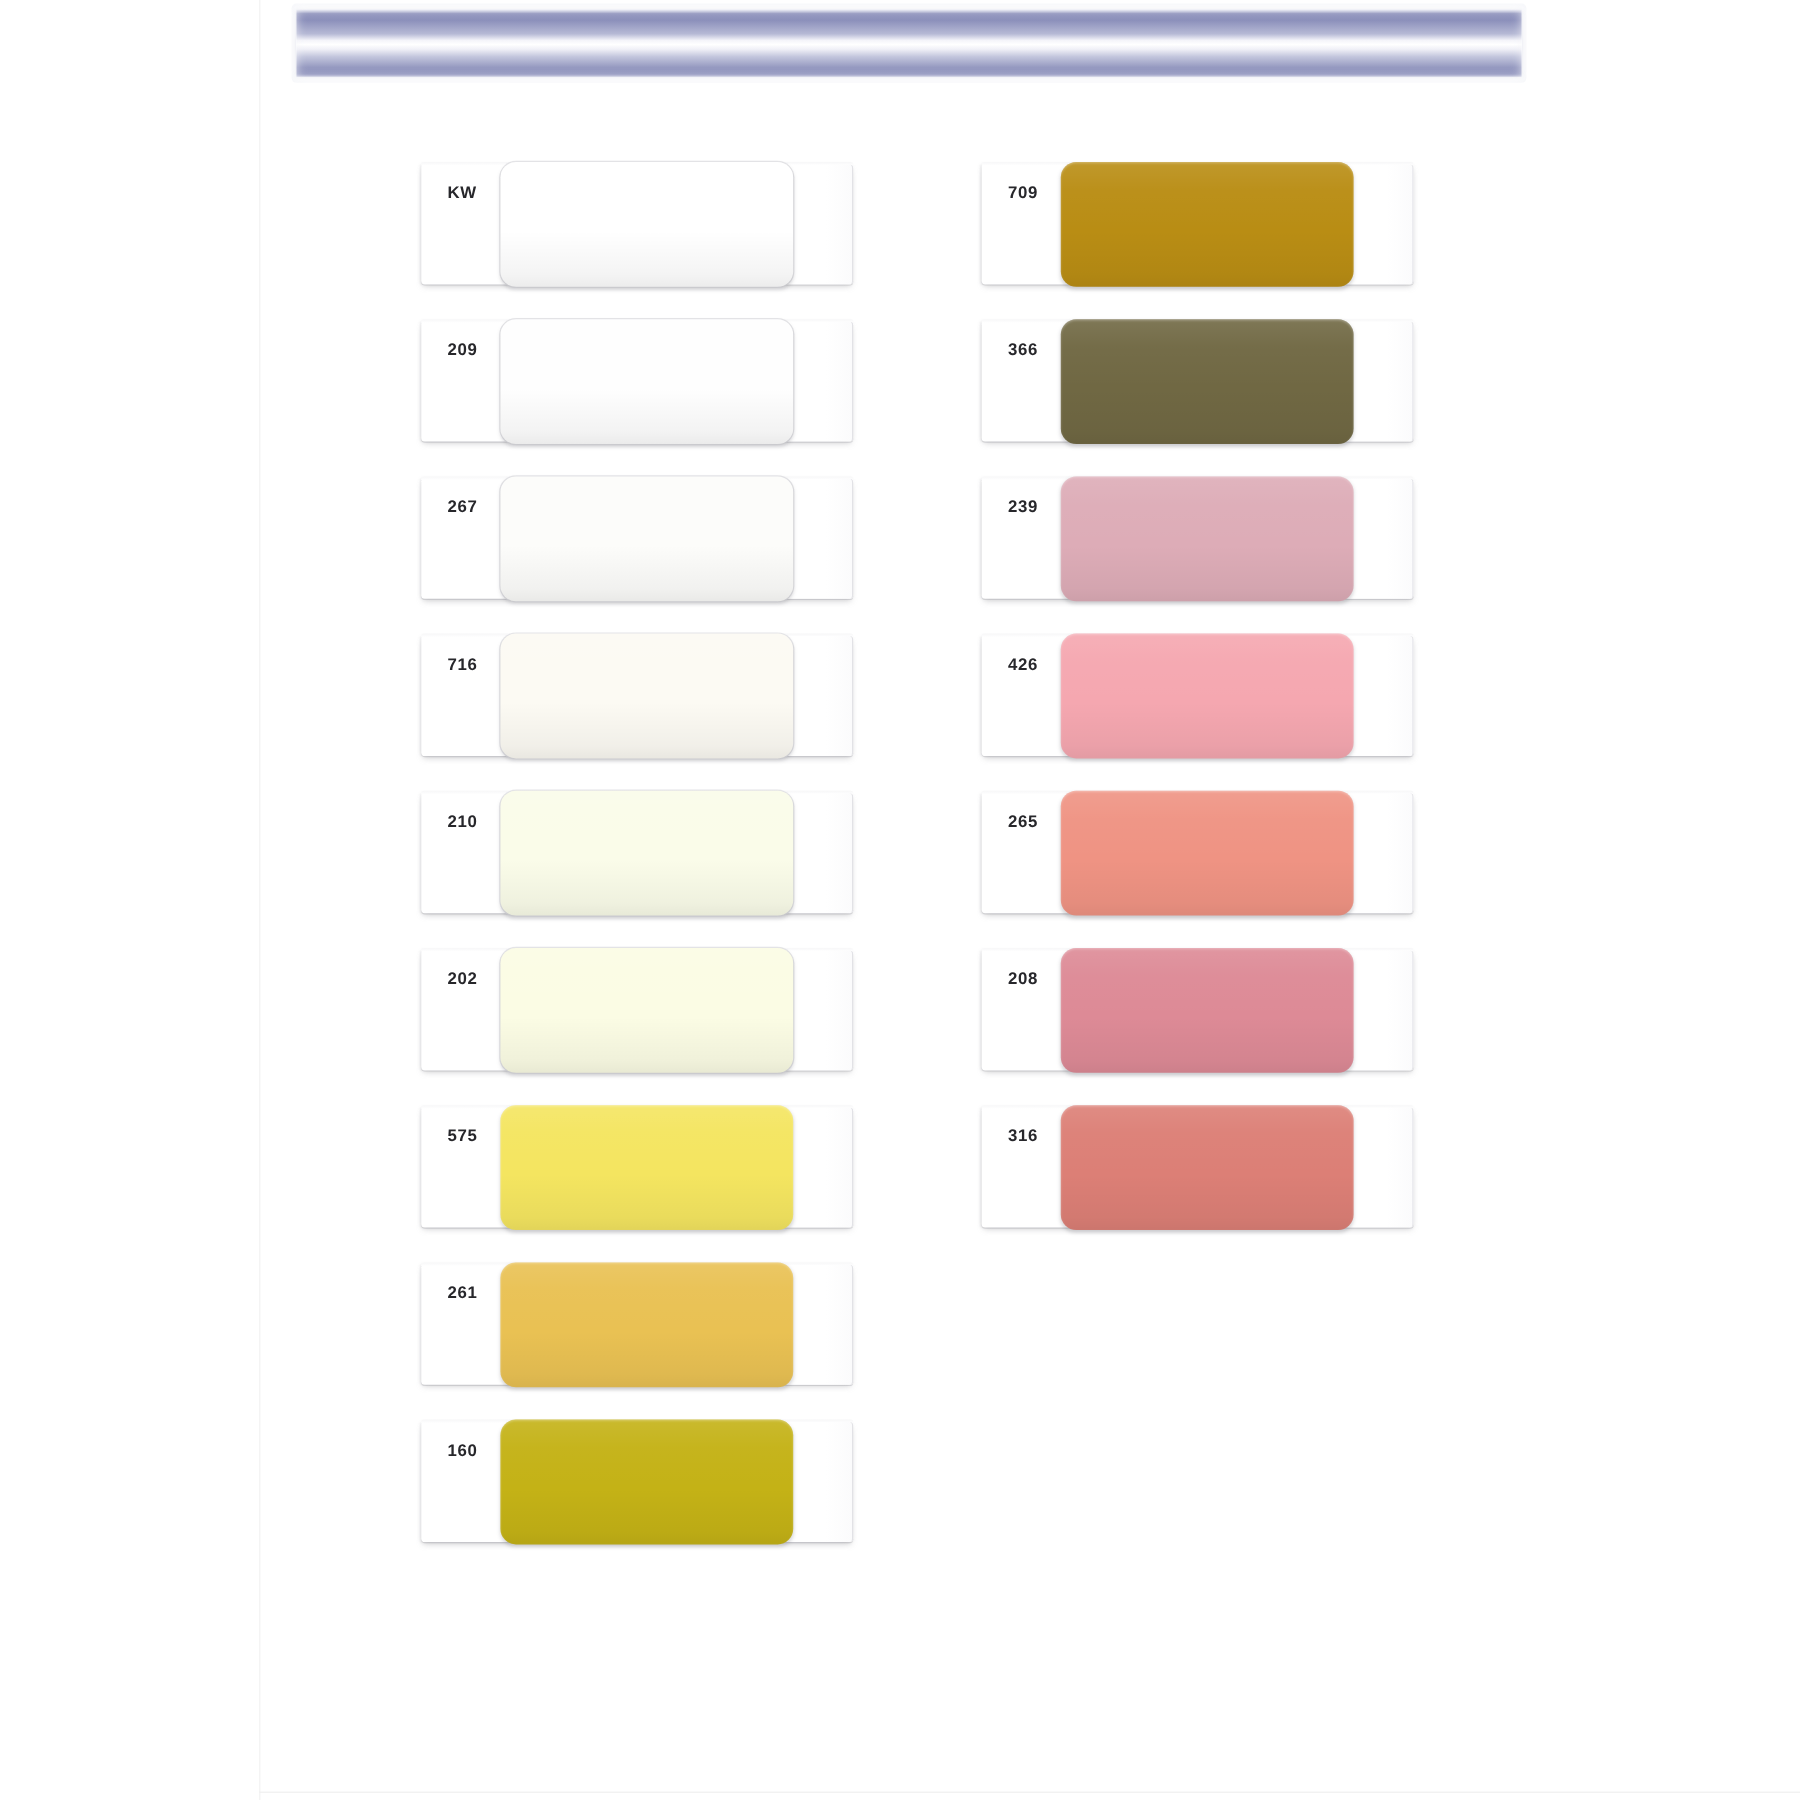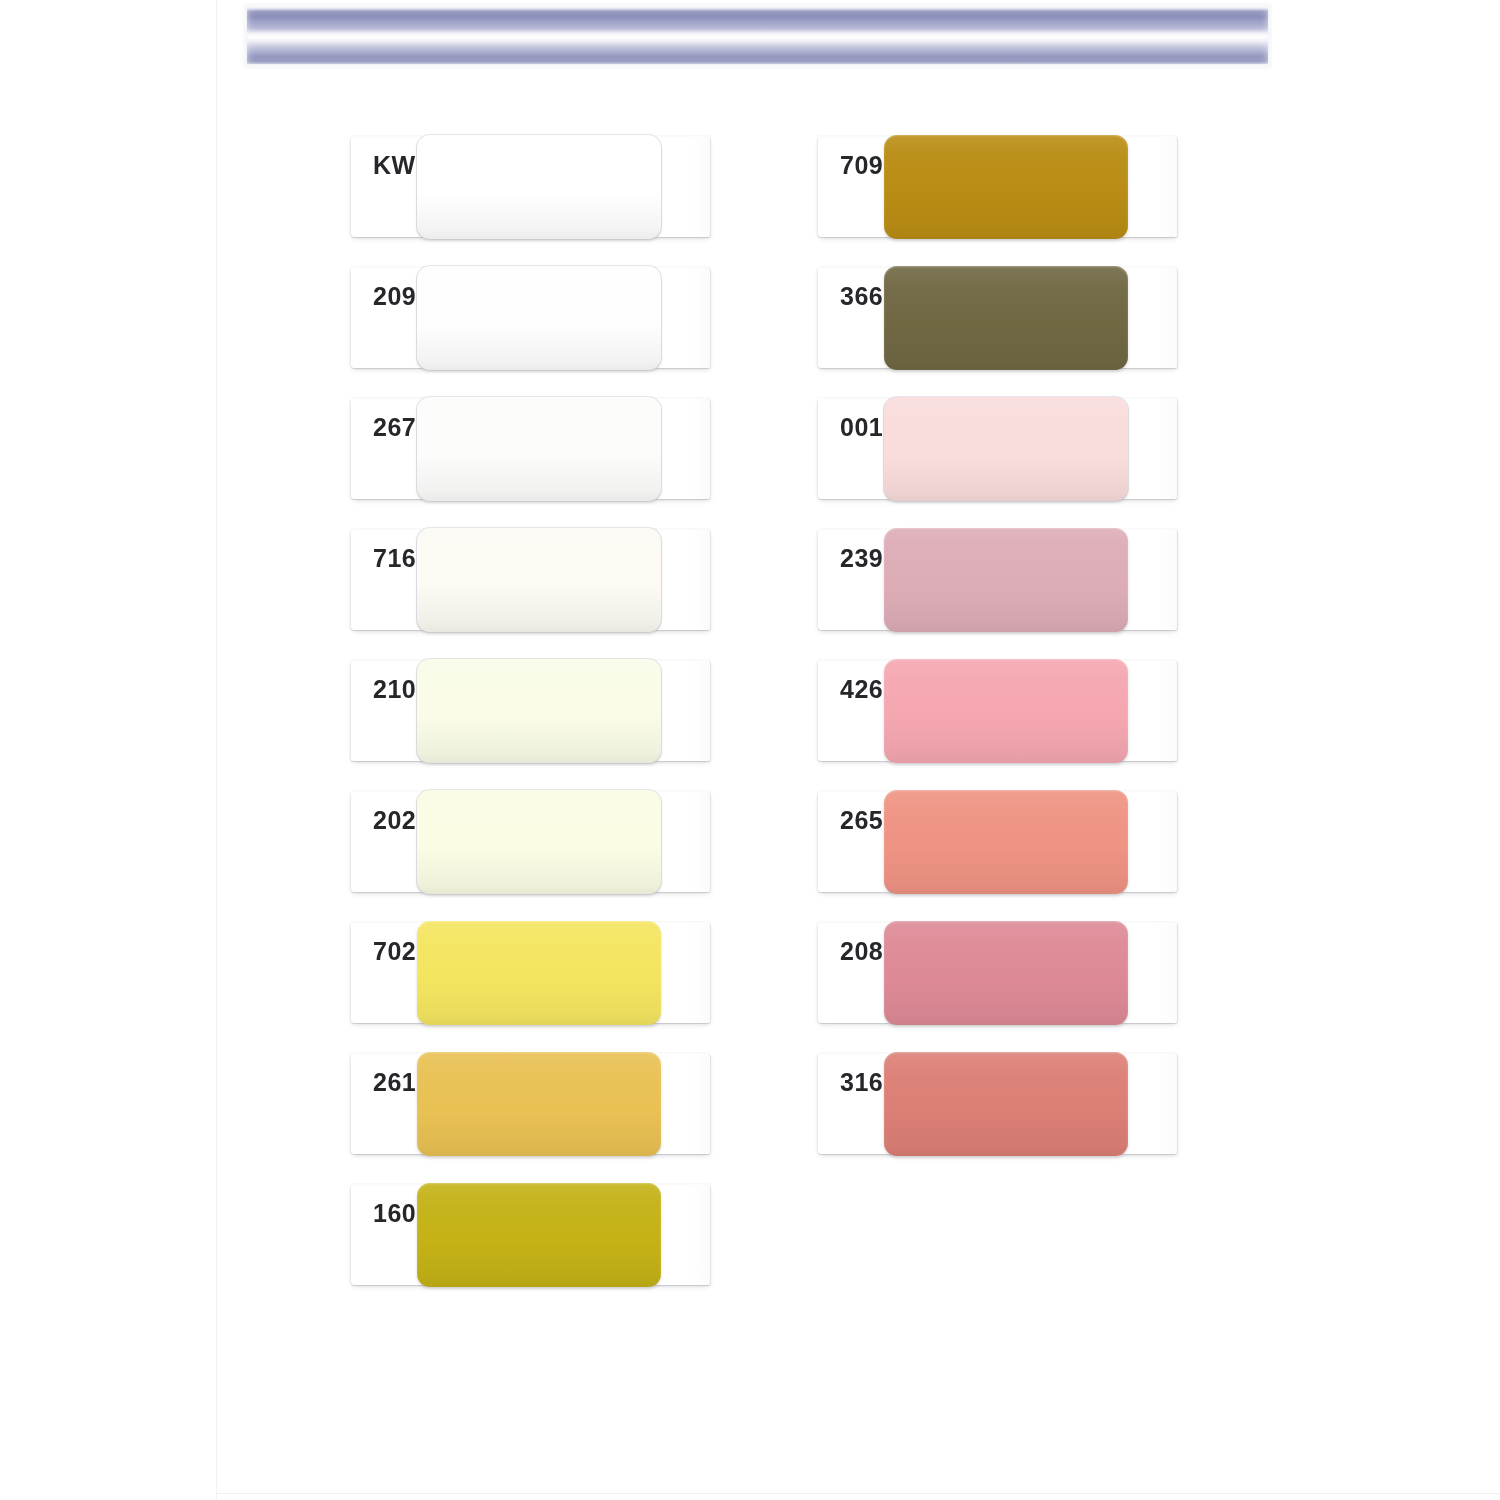--- a/index.html
+++ b/index.html
@@ -165,21 +165,21 @@
       0 0 0 1px rgba(226,226,229,0.85);
   }
 
   
   .code-label {
     position: absolute;
     left: 22px;
     top: 18px;
     width: 44px;
     font-family: "Liberation Sans", sans-serif;
-    font-size: 25px;
+    font-size: 14px;
     font-weight: 700;
     letter-spacing: 0.5px;
     color: #27272b;
     line-height: 1;
     white-space: nowrap;
   }
 </style>
 </head>
 <body>
 
@@ -226,21 +226,21 @@
         <div class="swatch-card">
           <div class="card-paper"></div>
           <div class="card-flap"></div>
           <div class="fabric pale" style="background: rgb(251, 252, 228);"></div>
           <div class="code-label">202</div>
         </div>
         <div class="swatch-card">
           <div class="card-paper"></div>
           <div class="card-flap"></div>
           <div class="fabric" style="background: rgb(244, 229, 96);"></div>
-          <div class="code-label">702</div>
+          <div class="code-label">575</div>
         </div>
         <div class="swatch-card">
           <div class="card-paper"></div>
           <div class="card-flap"></div>
           <div class="fabric" style="background: rgb(233, 193, 83);"></div>
           <div class="code-label">261</div>
         </div>
         <div class="swatch-card">
           <div class="card-paper"></div>
           <div class="card-flap"></div>
@@ -257,26 +257,20 @@
         </div>
         <div class="swatch-card">
           <div class="card-paper"></div>
           <div class="card-flap"></div>
           <div class="fabric" style="background: rgb(112, 104, 67);"></div>
           <div class="code-label">366</div>
         </div>
         <div class="swatch-card">
           <div class="card-paper"></div>
           <div class="card-flap"></div>
-          <div class="fabric pale" style="background: rgb(249, 220, 220);"></div>
-          <div class="code-label">001</div>
-        </div>
-        <div class="swatch-card">
-          <div class="card-paper"></div>
-          <div class="card-flap"></div>
           <div class="fabric" style="background: rgb(221, 172, 183);"></div>
           <div class="code-label">239</div>
         </div>
         <div class="swatch-card">
           <div class="card-paper"></div>
           <div class="card-flap"></div>
           <div class="fabric" style="background: rgb(245, 167, 176);"></div>
           <div class="code-label">426</div>
         </div>
         <div class="swatch-card">

